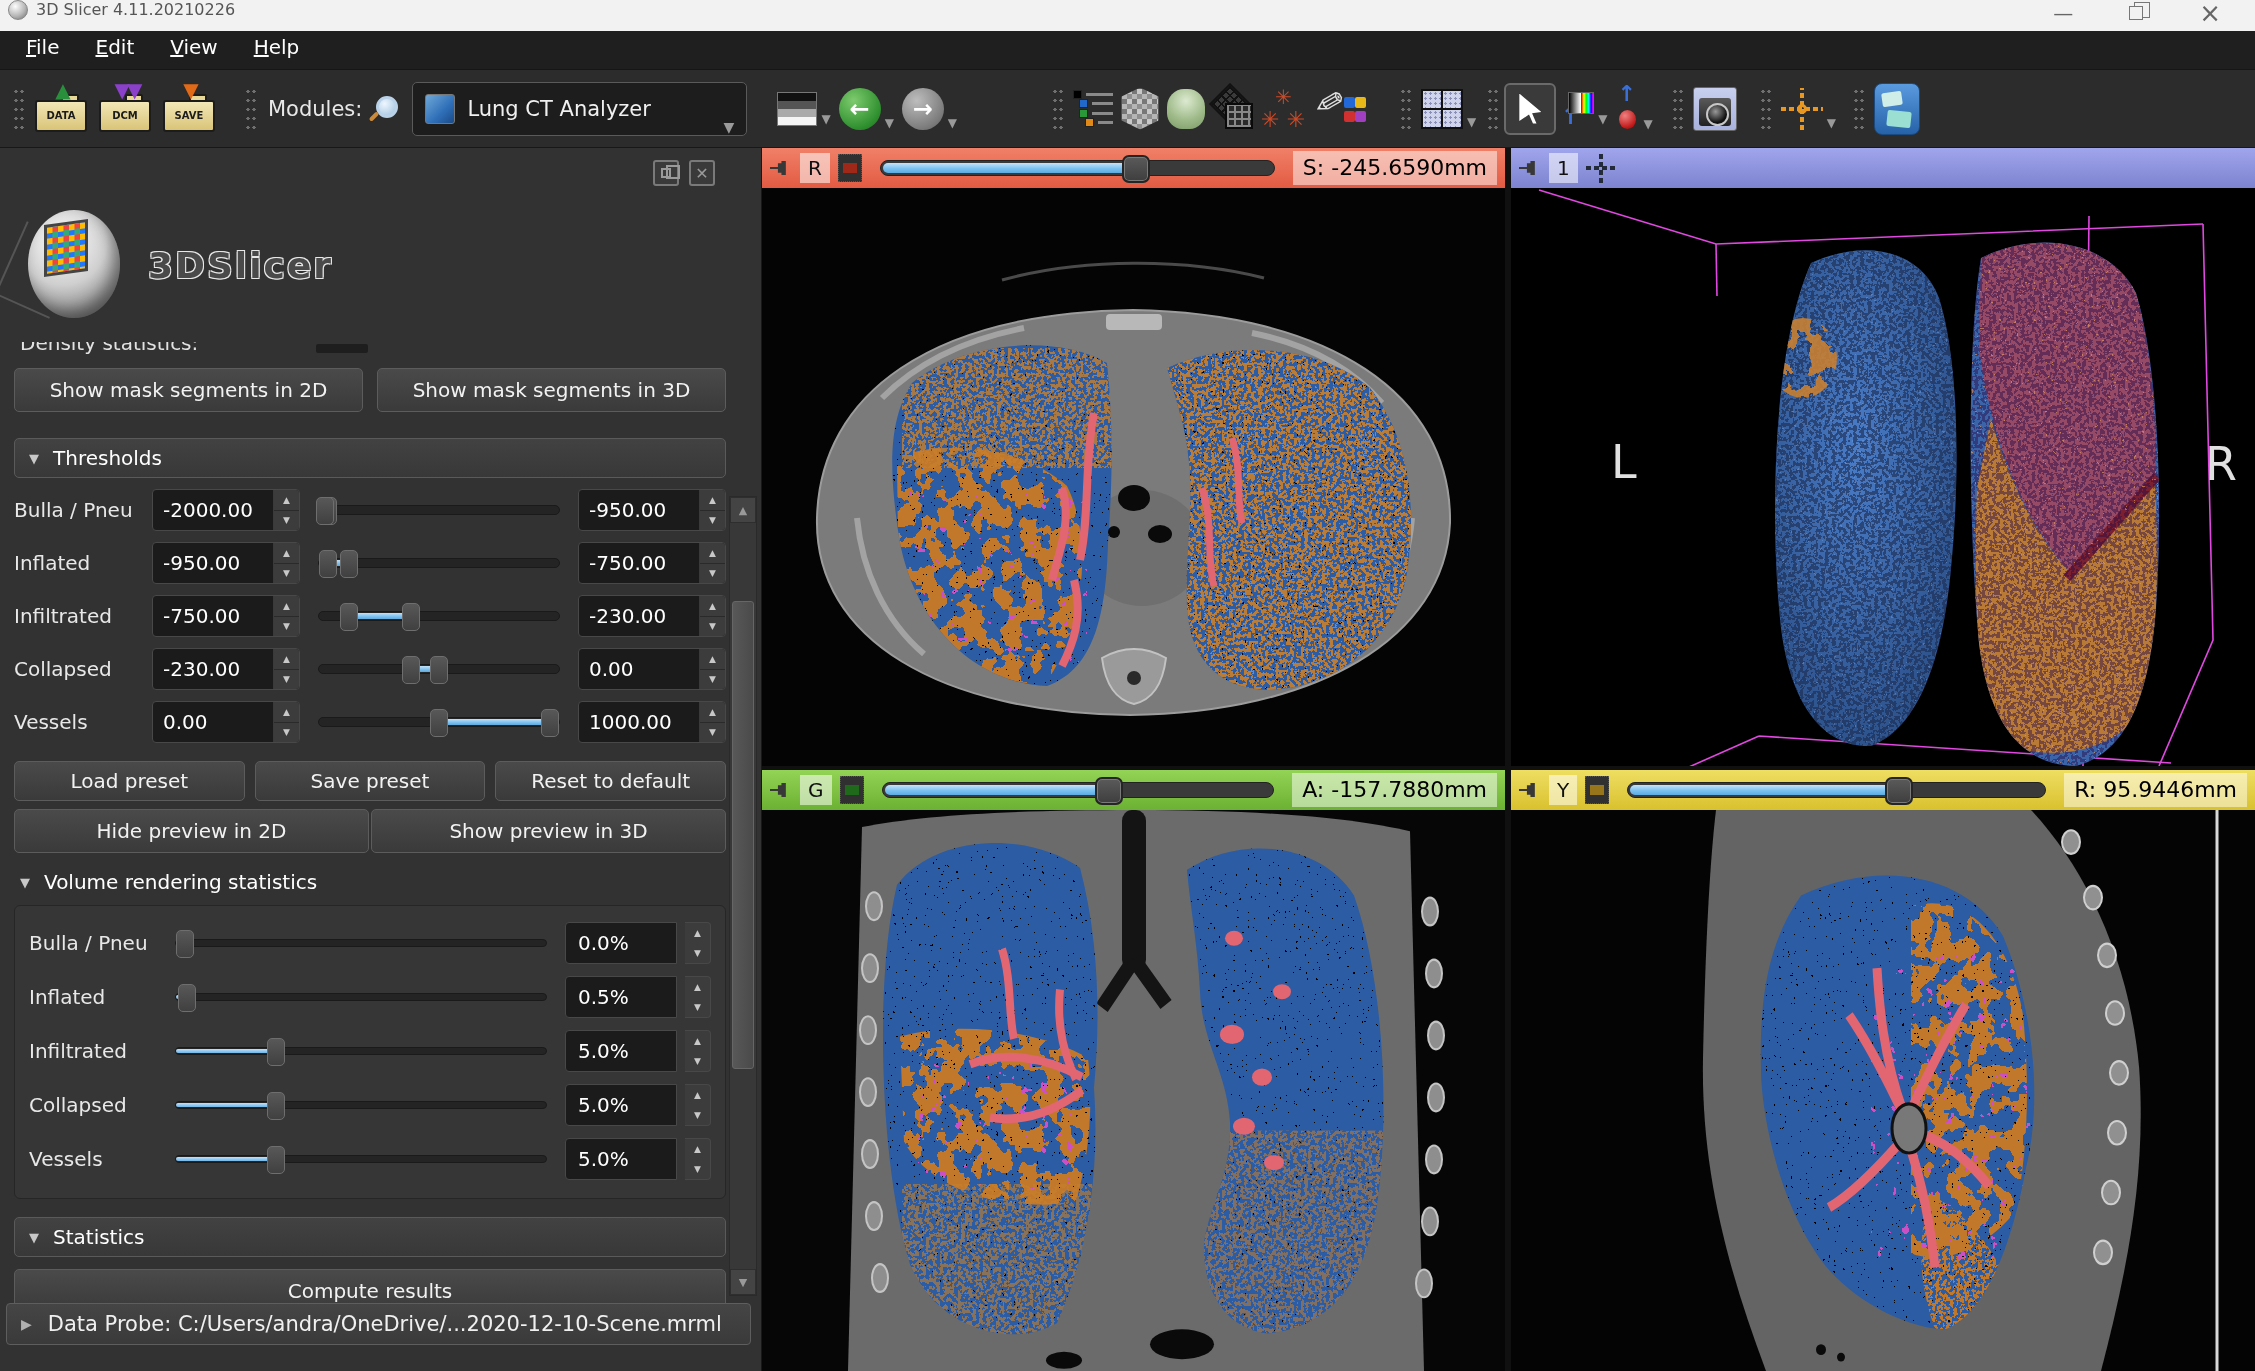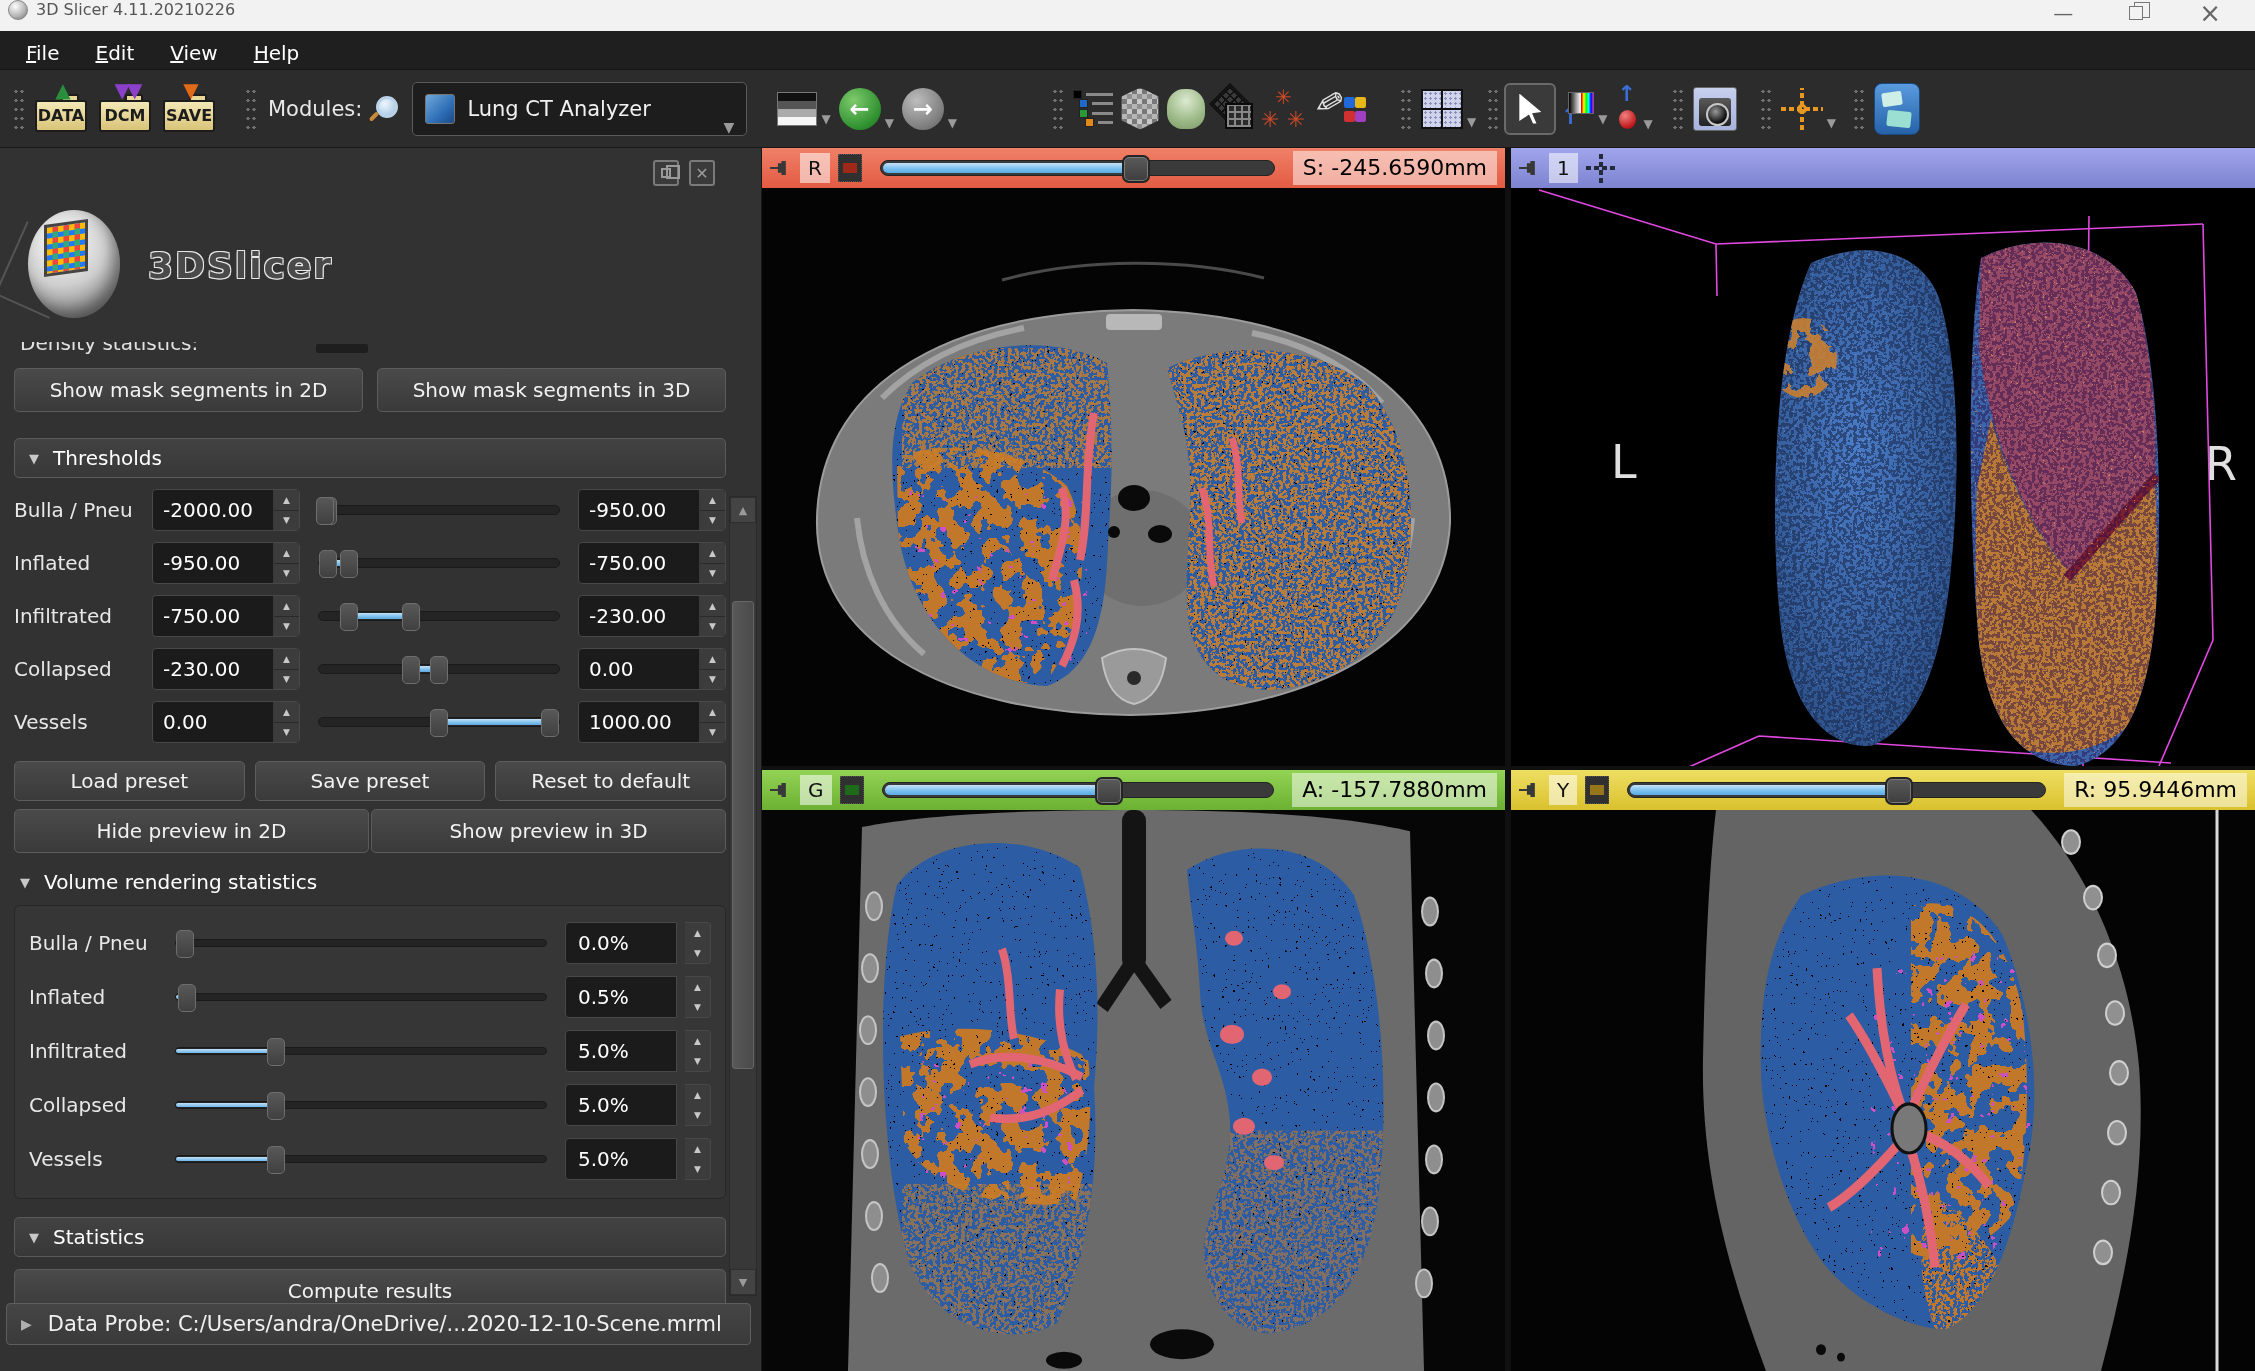--- a/index.html
+++ b/index.html
@@ -9,31 +9,31 @@
   
   .titlebar{height:31px;background:#f2f2f2;display:flex;align-items:flex-start;padding:0 8px;gap:8px;color:#555;font-size:16px;}
   .app-icon{width:20px;height:20px;border-radius:50%;background:radial-gradient(circle at 35% 30%,#fdfdfd,#b8b8b8 55%,#6d6d6d);border:1px solid #888;}
   .win-controls{margin-left:auto;display:flex;align-items:center;gap:56px;padding-right:26px;color:#666;}
   .win-btn{font-size:20px;line-height:1;cursor:default;}
   .win-restore{width:14px;height:14px;border:1px solid #777;position:relative;background:#f2f2f2;}
   .win-restore::before{content:'';position:absolute;top:-5px;left:4px;width:14px;height:14px;border:1px solid #777;}
   .win-restore::after{content:'';position:absolute;inset:0;background:#f2f2f2;}
 
   
-  .menubar{height:39px;background:#1f1f1f;display:flex;align-items:flex-end;gap:4px;padding:0 10px;color:#fff;font-size:20px;border-bottom:1px solid #161616;}
+  .menubar{height:39px;background:#1f1f1f;display:flex;align-items:flex-start;gap:4px;padding:0 10px;color:#fff;font-size:20px;border-bottom:1px solid #161616;}
   .menu-item{padding:4px 16px;}
   .menu-item::first-letter{text-decoration:underline;}
 
   
   .toolbar{height:78px;background:#2c2c2c;display:flex;align-items:center;padding:0 6px;border-bottom:1px solid #181818;}
   .tb-handle{width:12px;height:48px;margin:0 6px;background-image:radial-gradient(circle,#6f6f6f 1.6px,transparent 1.8px);background-size:6px 9px;background-position:1px 2px;}
   .tb-btn{display:flex;align-items:flex-end;gap:2px;padding:4px;border-radius:4px;position:relative;}
   .dd{font-size:12px;color:#9a9a9a;align-self:flex-end;margin-left:2px;}
   .folder{width:54px;height:46px;position:relative;margin:0 5px;}
-  .folder .body{position:absolute;bottom:0;left:0;width:52px;height:32px;background:linear-gradient(#f2e7b6,#d9c478);border:2px solid #1c1c1c;border-radius:3px;display:flex;align-items:center;justify-content:center;font-size:16px;font-weight:bold;color:#1c1c1c;letter-spacing:0;}
+  .folder .body{position:absolute;bottom:0;left:0;width:52px;height:32px;background:linear-gradient(#f2e7b6,#d9c478);border:2px solid #1c1c1c;border-radius:3px;display:flex;align-items:center;justify-content:center;font-size:10px;font-weight:bold;color:#1c1c1c;letter-spacing:0;}
   .folder .tab{position:absolute;top:8px;left:26px;width:18px;height:10px;background:#e8d898;border:2px solid #1c1c1c;border-radius:2px 2px 0 0;}
   .folder .arr{position:absolute;top:-6px;left:2px;width:52px;text-align:center;font-size:20px;line-height:1;font-weight:bold;}
   .modules-label{color:#e8e8e8;font-size:21px;margin:0 10px 0 6px;}
   .search-ic{width:26px;height:26px;position:relative;margin-right:14px;}
   .search-ic::before{content:'';position:absolute;top:0;left:4px;width:16px;height:16px;border:3px solid #b9d2e8;border-radius:50%;background:radial-gradient(circle at 35% 30%,#eef6ff,#9fc2dd);}
   .search-ic::after{content:'';position:absolute;left:0;bottom:0;width:4px;height:11px;background:#c98a3a;transform:rotate(45deg);border-radius:2px;}
   .module-combo{display:flex;align-items:center;gap:12px;width:335px;height:54px;background:#1d1d1d;border:1px solid #5a5a5a;border-radius:5px;padding:0 12px;color:#f0f0f0;font-size:21px;}
   .module-ic{width:30px;height:30px;border-radius:3px;background:linear-gradient(135deg,#6fa8d8 0%,#2f6fb8 60%,#1a4a86);border:1px solid #777;}
   .module-combo .dd{margin-left:auto;font-size:14px;}
   .grad-ic{width:40px;height:34px;background:linear-gradient(#111 0 25%,#555 25% 50%,#aaa 50% 75%,#f5f5f5 75%);border:1px solid #777;}

